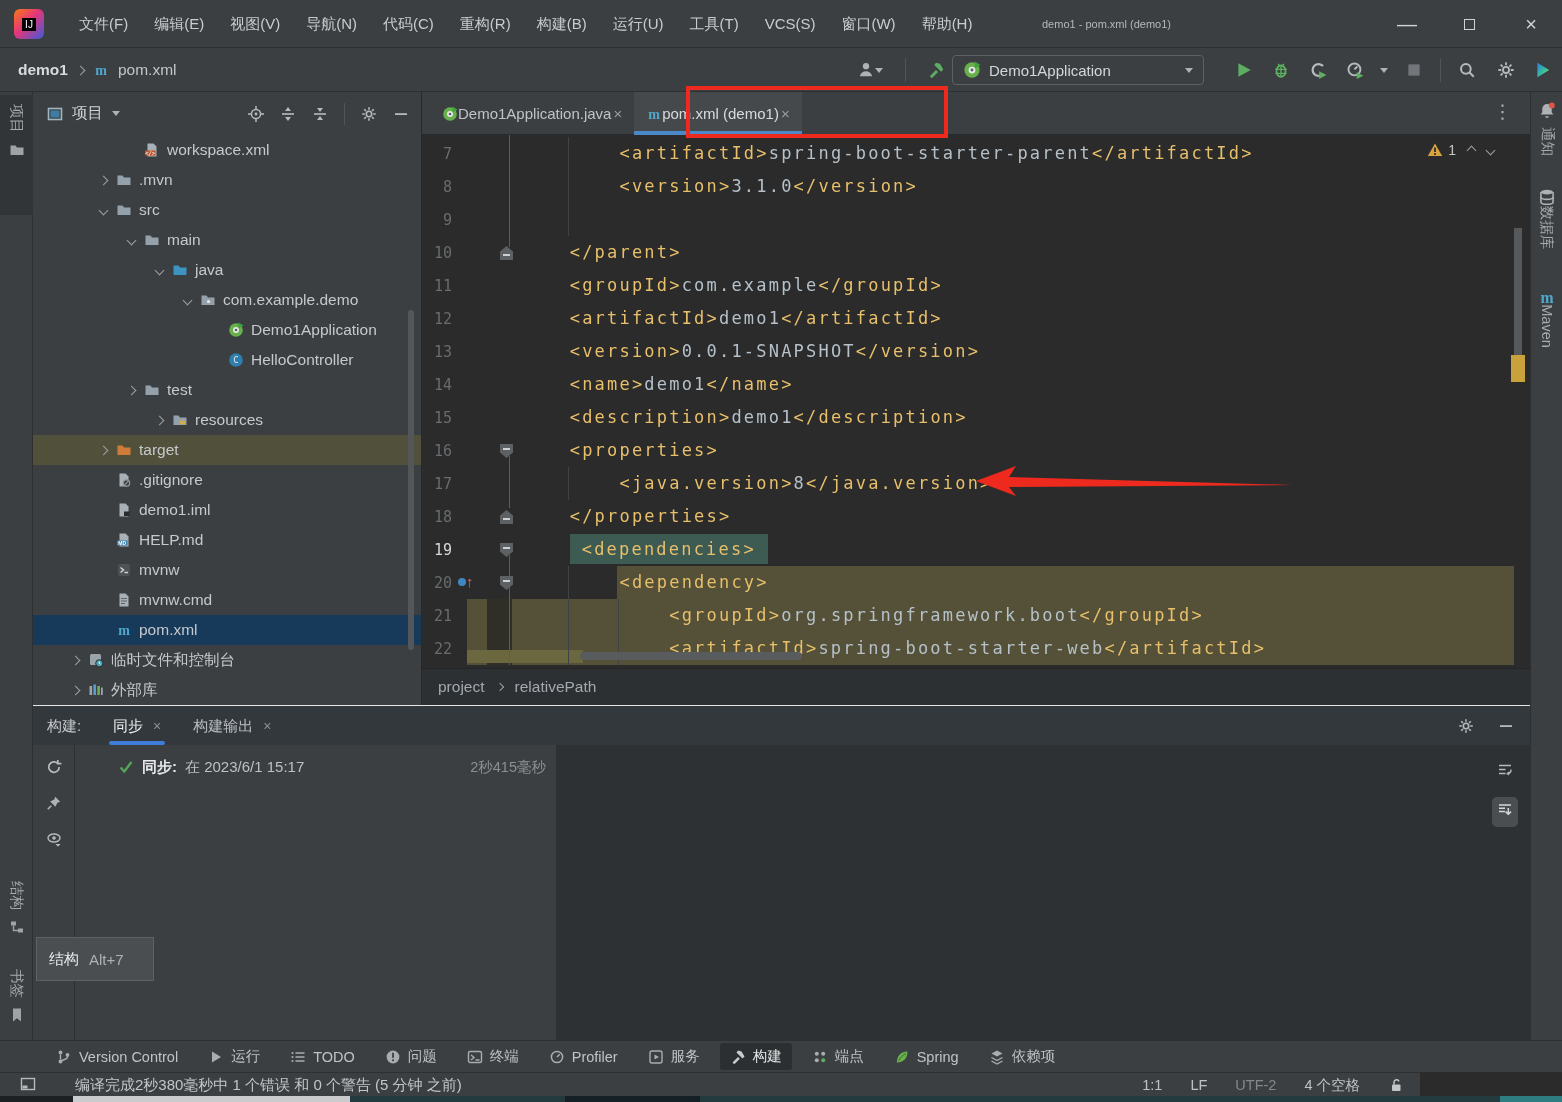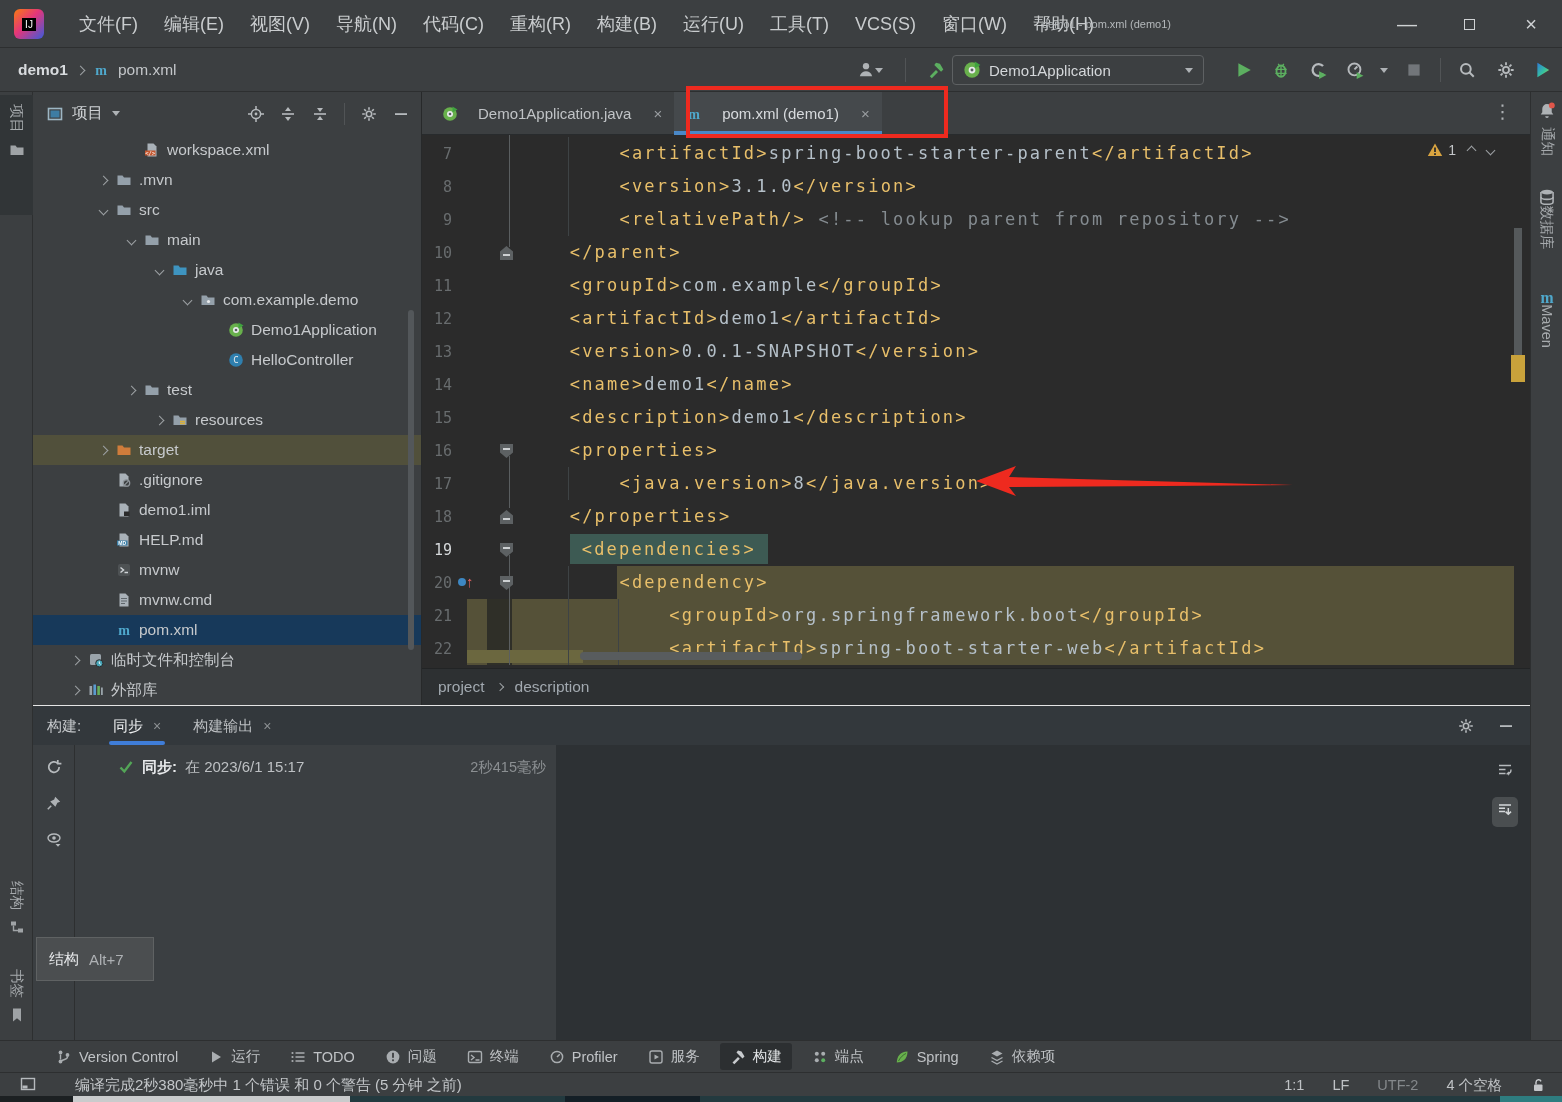--- a/index.html
+++ b/index.html
@@ -5,21 +5,21 @@
   * { margin:0; padding:0; box-sizing:border-box; }
   html,body { width:1562px; height:1102px; overflow:hidden; background:#2b2b2b;
     font-family:"Liberation Sans", sans-serif; color:#bbbec1; }
 
   
   #titlebar { position:absolute; left:0; top:0; width:1562px; height:48px; background:#3c3f41; border-bottom:1px solid #2d2f30; }
   #logo { position:absolute; left:14px; top:9px; width:30px; height:30px; border-radius:6px;
     background:linear-gradient(135deg,#f97a12,#e4367a 45%,#3b5bdb); display:flex; align-items:center; justify-content:center; }
   #logo span { font-size:10px; font-weight:normal; color:#fff; background:#000; padding:1px 3px; }
   #menubar { position:absolute; left:66px; top:0; height:48px; display:flex; align-items:center; }
-  .menu-item { padding:0 13px; font-size:18px; color:#c9ccce; height:48px; line-height:48px; }
+  .menu-item { padding:0 13px; font-size:15px; color:#c9ccce; height:48px; line-height:48px; }
   #win-title { position:absolute; left:1042px; top:0; height:48px; line-height:48px; font-size:11px; color:#b4b8bb; }
   #win-controls { position:absolute; right:0; top:0; height:48px; display:flex; }
   .winbtn { width:62px; height:48px; display:flex; align-items:center; justify-content:center; color:#cfd2d4; font-size:20px; }
   .rsq { width:11px; height:11px; border:1.6px solid #cfd2d4; position:relative; background:#3c3f41; }
   .rsq::before { content:''; position:absolute; left:2px; top:-5px; width:10px; height:10px; border:1.6px solid #cfd2d4; z-index:-1; }
 
   
   #toolbar2 { position:absolute; left:0; top:48px; width:1562px; height:44px; background:#3c3f41; border-bottom:1px solid #2d2f30; }
   #tb-left { position:absolute; left:18px; top:0; height:44px; display:flex; align-items:center; gap:9px; }
   #tb-left .proj { font-weight:bold; font-size:15.5px; color:#d8dbde; }
@@ -55,21 +55,21 @@
   #tree { position:absolute; left:0; top:43px; width:100%; }
   .trow { height:30px; display:flex; align-items:center; gap:7px; font-size:15.5px; color:#c6c9cc; white-space:nowrap; }
   .trow .chevbox { width:12px; display:inline-flex; justify-content:center; flex:none; }
   .trow.sel-blue { background:#17395a; }
   .trow.sel-olive { background:#51503b; }
   #pp-scroll { position:absolute; right:7px; top:218px; width:6px; height:340px; background:#53575a; border-radius:3px; }
 
   
   #tabbar { position:absolute; left:422px; top:92px; width:1108px; height:43px; background:#3c3f41; border-bottom:1px solid #282b2d; }
   #tabs { position:absolute; left:8px; top:0; height:43px; display:flex; }
-  .etab { height:43px; display:flex; align-items:center; gap:20px; padding:0 12px; font-size:15px; color:#c0c3c6; position:relative; }
+  .etab { height:43px; display:flex; align-items:center; gap:0; padding:0 12px; font-size:15px; color:#c0c3c6; position:relative; }
   .etab.active { background:#45494c; color:#d8dbde; }
   .etab.active::after { content:''; position:absolute; left:0; bottom:0; width:100%; height:4px; background:#4a88c7; }
   .etab .close { color:#9a9ea1; font-size:15px; margin-left:2px; }
   #tab-more { position:absolute; right:18px; top:8px; font-size:19px; color:#aeb2b5; }
 
   
   #editor { position:absolute; left:422px; top:135px; width:1108px; height:533px; background:#2b2b2b; overflow:hidden; }
   .hl { position:absolute; z-index:0; }
   .cl { position:relative; z-index:1; height:33px; display:flex; align-items:center; }
   .cl .ln { width:30px; text-align:right; font-family:"DejaVu Sans Mono", monospace; font-size:15px; color:#686c6e; flex:none; }
@@ -123,21 +123,21 @@
     display:flex; align-items:center; gap:10px; padding-left:12px; z-index:60; font-size:15px; }
   #tooltip .k { color:#e8eaec; } #tooltip .s { color:#aeb1b4; }
 
   
   #bottombar { position:absolute; left:0; top:1040px; width:1562px; height:32px; background:#3c3f41; border-top:1px solid #2d2f30;
     display:flex; align-items:center; gap:10px; padding-left:46px; }
   .bb-item { display:flex; align-items:center; gap:7px; font-size:14.5px; color:#c0c3c6; padding:4px 10px; border-radius:3px; }
   .bb-item.active { background:#2c2f31; color:#e4e6e8; }
 
   
-  #statusbar { position:absolute; left:0; top:1072px; width:1562px; height:30px; background:#3c3f41; border-top:1px solid #2d2f30; }
+  #statusbar { position:absolute; left:0; top:1072px; width:1420px; height:30px; background:#3c3f41; border-top:1px solid #2d2f30; }
   #sb-msg { position:absolute; left:75px; top:0; height:24px; line-height:24px; font-size:15px; color:#c3c6c9; }
   #sb-win { position:absolute; left:20px; top:3px; }
   #sb-right { position:absolute; right:16px; top:0; height:24px; display:flex; align-items:center; gap:28px; font-size:14.5px; color:#bfc2c5; }
   #sb-right .dim { color:#84888b; }
   #taskstrip { position:absolute; left:0; top:1096px; width:1562px; height:6px; display:flex; }
 
   
   #ann-rect { position:absolute; left:686px; top:86px; width:262px; height:52px; border:4px solid #ee2a1f; z-index:100; }
   #ann-arrow { position:absolute; left:0; top:0; z-index:100; pointer-events:none; }
 </style>
@@ -659,21 +659,20 @@
         <pre>        <span class="tok-tag">&lt;artifactId&gt;</span><span class="tok-txt">spring-boot-starter-parent</span><span class="tok-tag">&lt;/artifactId&gt;</span></pre>
       </div>
       <div class="cl">
         <span class="ln">8</span>
         <span class="foldc"></span>
         <pre>        <span class="tok-tag">&lt;version&gt;</span><span class="tok-txt">3.1.0</span><span class="tok-tag">&lt;/version&gt;</span></pre>
       </div>
       <div class="cl">
         <span class="ln">9</span>
         <span class="foldc"></span>
-        <pre>        <span class="tok-tag">&lt;relativePath/&gt;</span><span class="tok-txt"> </span><span class="tok-cmt">&lt;!-- lookup parent from repository --&gt;</span></pre>
       </div>
       <div class="cl">
         <span class="ln">10</span>
         <span class="foldc">
           <span class="fmark fe"></span>
         </span>
         <pre>    <span class="tok-tag">&lt;/parent&gt;</span></pre>
       </div>
       <div class="cl">
         <span class="ln">11</span>
@@ -763,21 +762,21 @@
     <span class="chev open"></span>
   </div>
   <div id="vscroll"></div>
   <div id="vsyellow"></div>
   <div id="hscroll"></div>
 </div>
 
 <div id="crumbs">
   <span>project</span>
   <span class="chev closed" style="width:6px;height:6px;"></span>
-  <span>description</span>
+  <span>relativePath</span>
 </div>
 
 <div id="build-header">
   <span class="cap">构建:</span>
   <div id="build-tabs">
       <div class="btab active">
         <span>同步</span>
         <span class="close">×</span>
       </div>
       <div class="btab">

